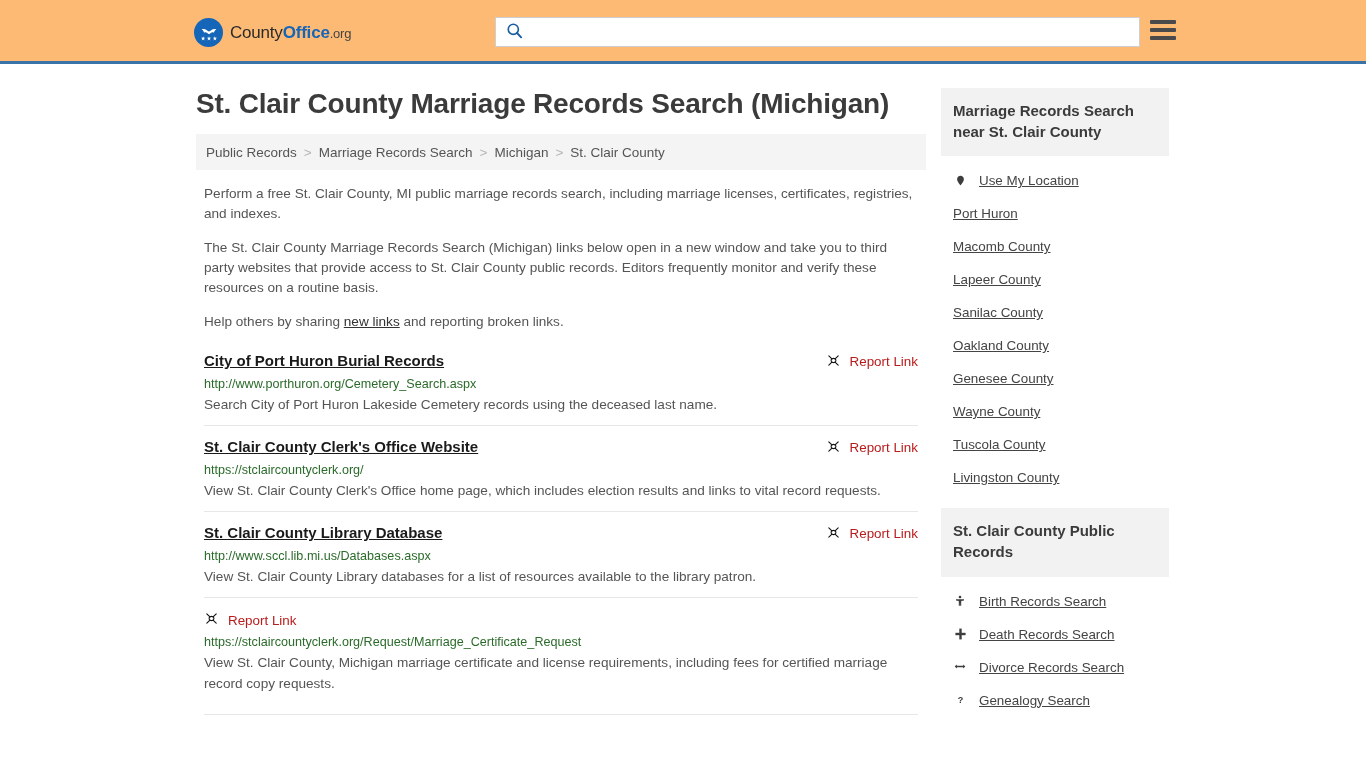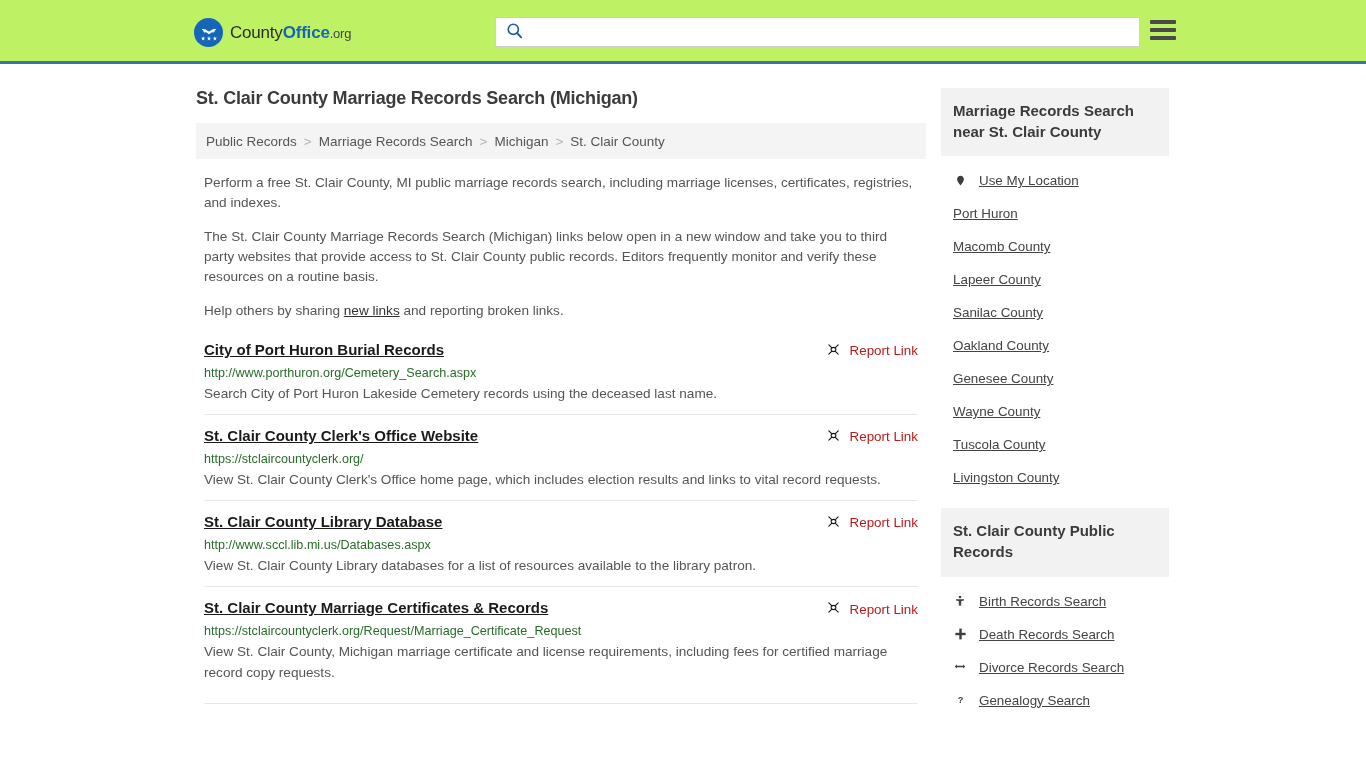--- a/index.html
+++ b/index.html
@@ -8,21 +8,21 @@
     margin: 0; padding: 0;
     width: 1366px; height: 768px;
     overflow: hidden;
     background: #ffffff;
     font-family: "Liberation Sans", sans-serif;
   }
 
   
   .site-header {
     height: 64px;
-    background: #bef264;
+    background: #fdba74;
     border-bottom: 3px solid #3a73a8;
     display: flex;
     align-items: center;
     position: relative;
   }
   .logo-wrap {
     display: flex;
     align-items: center;
     position: absolute;
     left: 194px;
@@ -102,21 +102,21 @@
     position: relative;
     width: 1366px;
   }
   .content-col {
     position: absolute;
     left: 196px;
     top: 24px;
     width: 730px;
   }
   h1.page-title {
-    font-size: 18px;
+    font-size: 28px;
     color: #3b3b3b;
     margin: 0 0 14px 0;
     font-weight: bold;
     letter-spacing: -0.2px;
   }
   .breadcrumb {
     background: #f4f4f4;
     height: 36px;
     display: flex;
     align-items: center;
@@ -340,21 +340,20 @@
             </span>
             <span>Report Link</span>
           </span>
         </div>
         <div class="result-url">http://www.sccl.lib.mi.us/Databases.aspx</div>
         <div class="result-desc">View St. Clair County Library databases for a list of resources available to the library patron.</div>
       </article>
 
       <article class="result">
         <div class="result-head">
-          <a class="result-title" href="#">St. Clair County Marriage Certificates &amp; Records</a>
           <span class="report-link">
             <span>
               <svg width="15" height="15" viewBox="0 0 24 24" fill="none" aria-hidden="true">
                 <path d="M9.5 9.5 L4.5 4.5" stroke="#111" stroke-width="1.7" stroke-linecap="round"></path>
                 <path d="M14.5 14.5 L19.5 19.5" stroke="#111" stroke-width="1.7" stroke-linecap="round"></path>
                 <path d="M14.5 9.5 L19.5 4.5" stroke="#111" stroke-width="1.7" stroke-linecap="round"></path>
                 <path d="M9.5 14.5 L4.5 19.5" stroke="#111" stroke-width="1.7" stroke-linecap="round"></path>
                 <path d="M9.8 9.2 C7.6 10.2 7.6 13.8 9.8 14.8 C11.4 15.6 12.6 15.6 14.2 14.8 C16.4 13.8 16.4 10.2 14.2 9.2 C12.6 8.4 11.4 8.4 9.8 9.2 Z" stroke="#111" stroke-width="1.7" fill="none"></path>
               </svg>
             </span>

